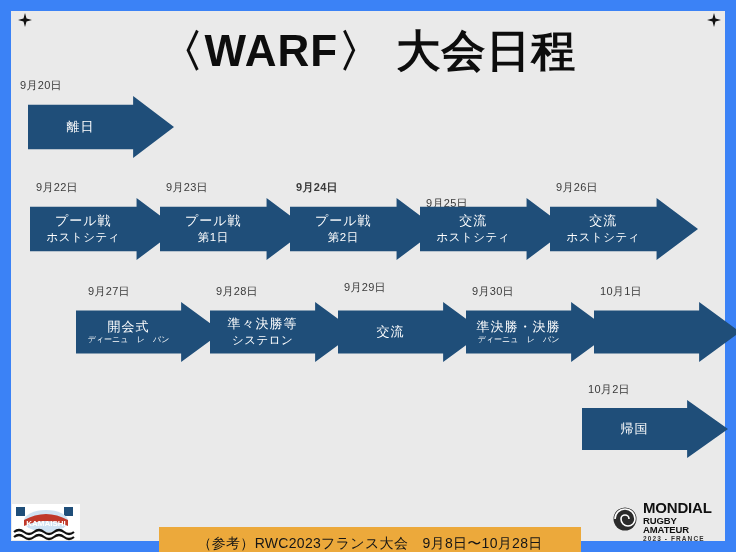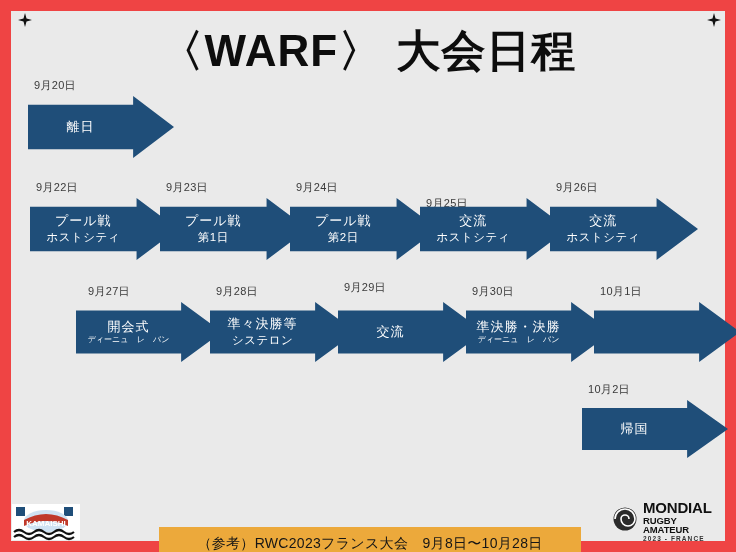--- a/index.html
+++ b/index.html
@@ -12,21 +12,21 @@
     overflow: hidden;
     background: #74b4ec;
     font-family: "Liberation Sans", "DejaVu Sans", sans-serif;
   }
 
   
   #slide {
     position: relative;
     width: 736px;
     height: 552px;
-    background: #ef4444;
+    background: #3b82f6;
     box-sizing: border-box;
   }
   #panel {
     position: absolute;
     left: 11px;
     top: 11px;
     width: 714px;
     height: 530px;
     background: #eaeaea;
     box-sizing: border-box;
@@ -196,21 +196,21 @@
   </div>
   <div class="corner-star" id="star-tr">
     <svg width="14" height="14" viewBox="0 0 14 14" aria-hidden="true">
       <path d="M7 0 L8.5 5.5 L14 7 L8.5 8.5 L7 14 L5.5 8.5 L0 7 L5.5 5.5 Z" fill="#111"></path>
     </svg>
   </div>
 
   <div id="title">〈WARF〉 大会日程</div>
 
   <div id="arrow-layer">
-      <div class="date-label" style="left: 34px; top: 78px; text-align: center;">9月20日</div>
+      <div class="date-label" style="left: 20px; top: 78px; text-align: center;">9月20日</div>
       <div class="arrow" style="left: 28px; top: 96px; width: 146px; height: 62px;">
         <div class="shape"></div>
         <div class="txt">
           <div class="line1 solo">離日</div>
         </div>
       </div>
       <div class="date-label" style="left: 36px; top: 180px;">9月22日</div>
       <div class="arrow" style="left: 30px; top: 198px; width: 148px; height: 62px;">
         <div class="shape"></div>
         <div class="txt">
@@ -219,21 +219,21 @@
         </div>
       </div>
       <div class="date-label" style="left: 166px; top: 180px;">9月23日</div>
       <div class="arrow" style="left: 160px; top: 198px; width: 148px; height: 62px;">
         <div class="shape"></div>
         <div class="txt">
           <div class="line1">プール戦</div>
           <div class="line2">第1日</div>
         </div>
       </div>
-      <div class="date-label" style="left: 296px; top: 180px;">9月24日</div>
+      <div class="date-label" style="left: 296px; top: 180px; font-weight: bold;">9月24日</div>
       <div class="arrow" style="left: 290px; top: 198px; width: 148px; height: 62px;">
         <div class="shape"></div>
         <div class="txt">
           <div class="line1">プール戦</div>
           <div class="line2">第2日</div>
         </div>
       </div>
       <div class="date-label" style="left: 426px; top: 196px;">9月25日</div>
       <div class="arrow" style="left: 420px; top: 198px; width: 148px; height: 62px;">
         <div class="shape"></div>

